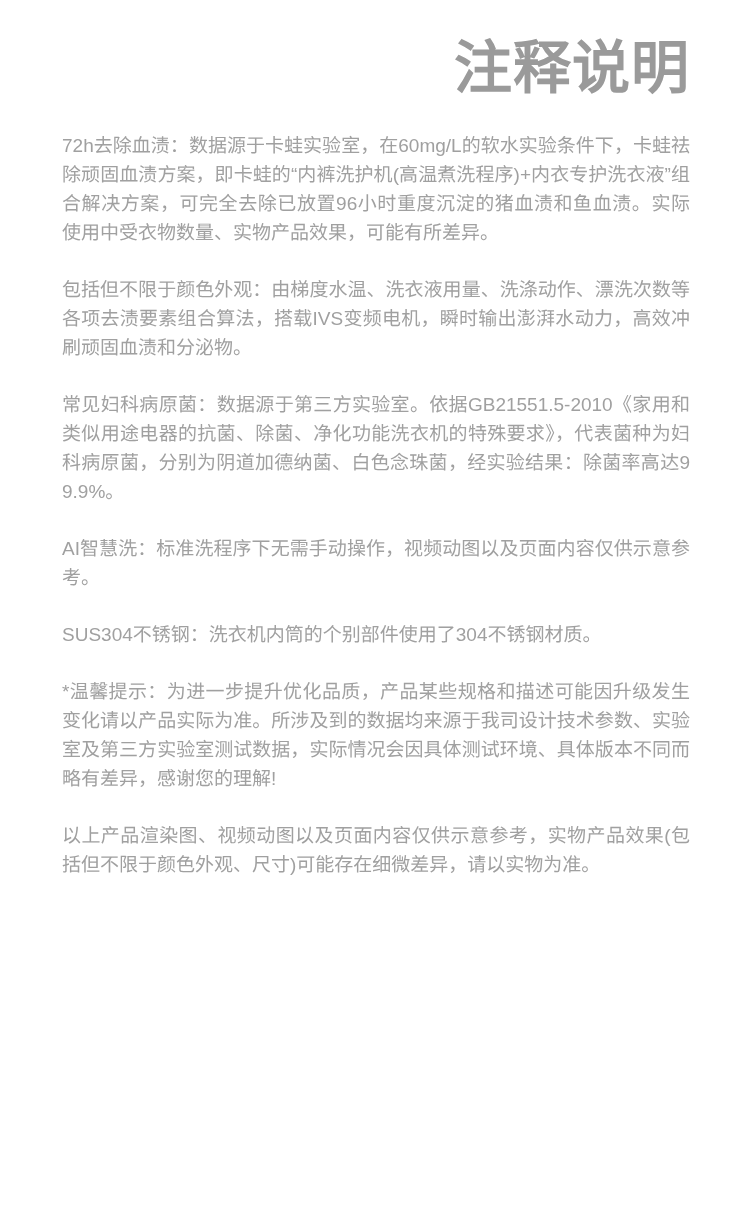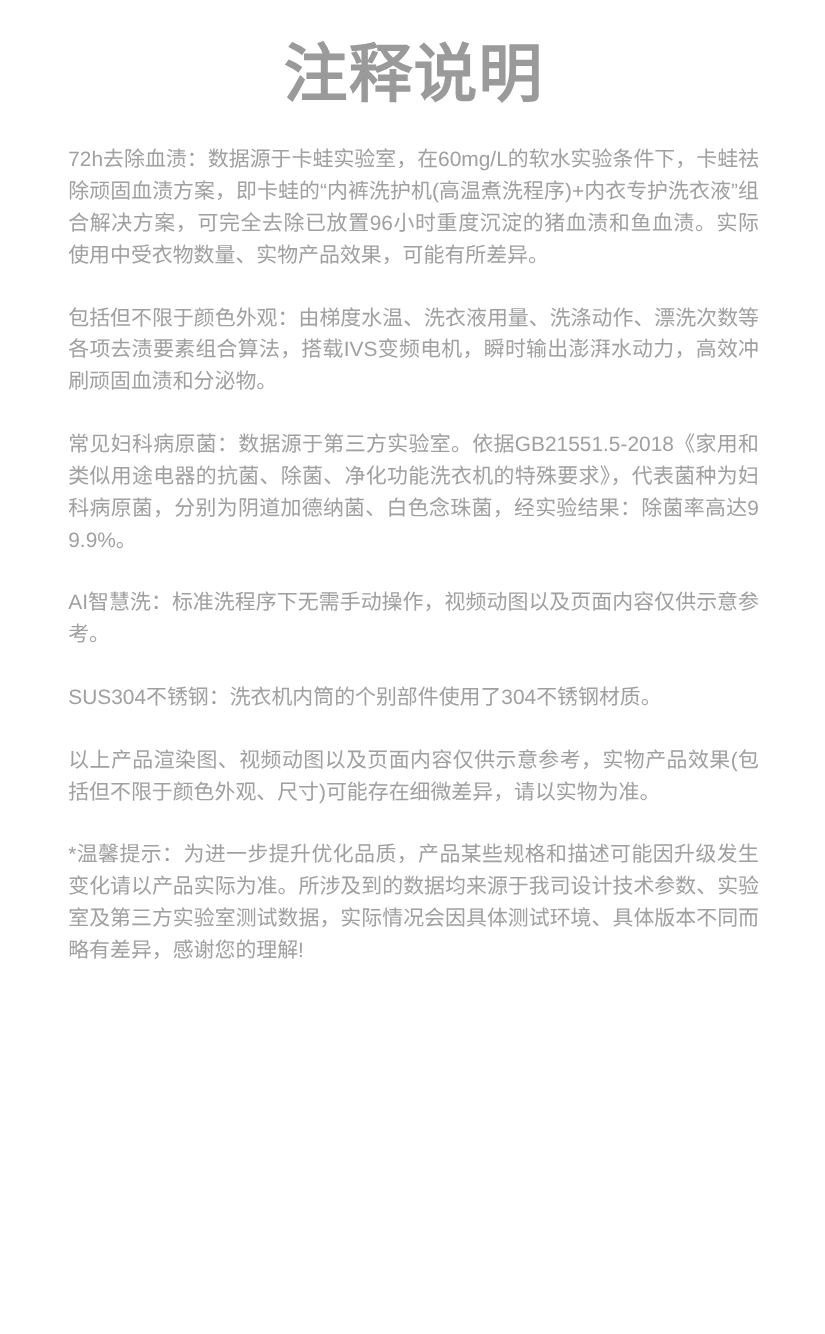--- a/index.html
+++ b/index.html
@@ -15,21 +15,21 @@
     height: 1213px;
     background: #ffffff;
     padding: 36px 60px 60px 62px;
   }
   .page-title {
     font-size: 58px;
     line-height: 64px;
     font-weight: 700;
     letter-spacing: 1px;
     color: #9a9a9a;
-    text-align: center;
+    text-align: right;
     margin-bottom: 31px;
   }
   .notes { width: 628px; }
   .notes p {
     font-size: 19px;
     line-height: 29px;
     color: #a0a0a0;
     text-align: justify;
     word-break: break-all;
     margin-bottom: 28px;
@@ -38,19 +38,19 @@
 </style>
 </head>
 <body>
 
 <div class="page">
   <h1 class="page-title">注释说明</h1>
 
   <div class="notes">
     <p>72h去除血渍：数据源于卡蛙实验室，在60mg/L的软水实验条件下，卡蛙祛除顽固血渍方案，即卡蛙的“内裤洗护机(高温煮洗程序)+内衣专护洗衣液”组合解决方案，可完全去除已放置96小时重度沉淀的猪血渍和鱼血渍。实际使用中受衣物数量、实物产品效果，可能有所差异。</p>
     <p>包括但不限于颜色外观：由梯度水温、洗衣液用量、洗涤动作、漂洗次数等各项去渍要素组合算法，搭载IVS变频电机，瞬时输出澎湃水动力，高效冲刷顽固血渍和分泌物。</p>
-    <p>常见妇科病原菌：数据源于第三方实验室。依据GB21551.5-2018《家用和类似用途电器的抗菌、除菌、净化功能洗衣机的特殊要求》，代表菌种为妇科病原菌，分别为阴道加德纳菌、白色念珠菌，经实验结果：除菌率高达99.9%。</p>
+    <p>常见妇科病原菌：数据源于第三方实验室。依据GB21551.5-2010《家用和类似用途电器的抗菌、除菌、净化功能洗衣机的特殊要求》，代表菌种为妇科病原菌，分别为阴道加德纳菌、白色念珠菌，经实验结果：除菌率高达99.9%。</p>
     <p>AI智慧洗：标准洗程序下无需手动操作，视频动图以及页面内容仅供示意参考。</p>
     <p>SUS304不锈钢：洗衣机内筒的个别部件使用了304不锈钢材质。</p>
+    <p>*温馨提示：为进一步提升优化品质，产品某些规格和描述可能因升级发生变化请以产品实际为准。所涉及到的数据均来源于我司设计技术参数、实验室及第三方实验室测试数据，实际情况会因具体测试环境、具体版本不同而略有差异，感谢您的理解!</p>
     <p>以上产品渲染图、视频动图以及页面内容仅供示意参考，实物产品效果(包括但不限于颜色外观、尺寸)可能存在细微差异，请以实物为准。</p>
-    <p>*温馨提示：为进一步提升优化品质，产品某些规格和描述可能因升级发生变化请以产品实际为准。所涉及到的数据均来源于我司设计技术参数、实验室及第三方实验室测试数据，实际情况会因具体测试环境、具体版本不同而略有差异，感谢您的理解!</p>
   </div>
 </div>
 
 </body></html>

